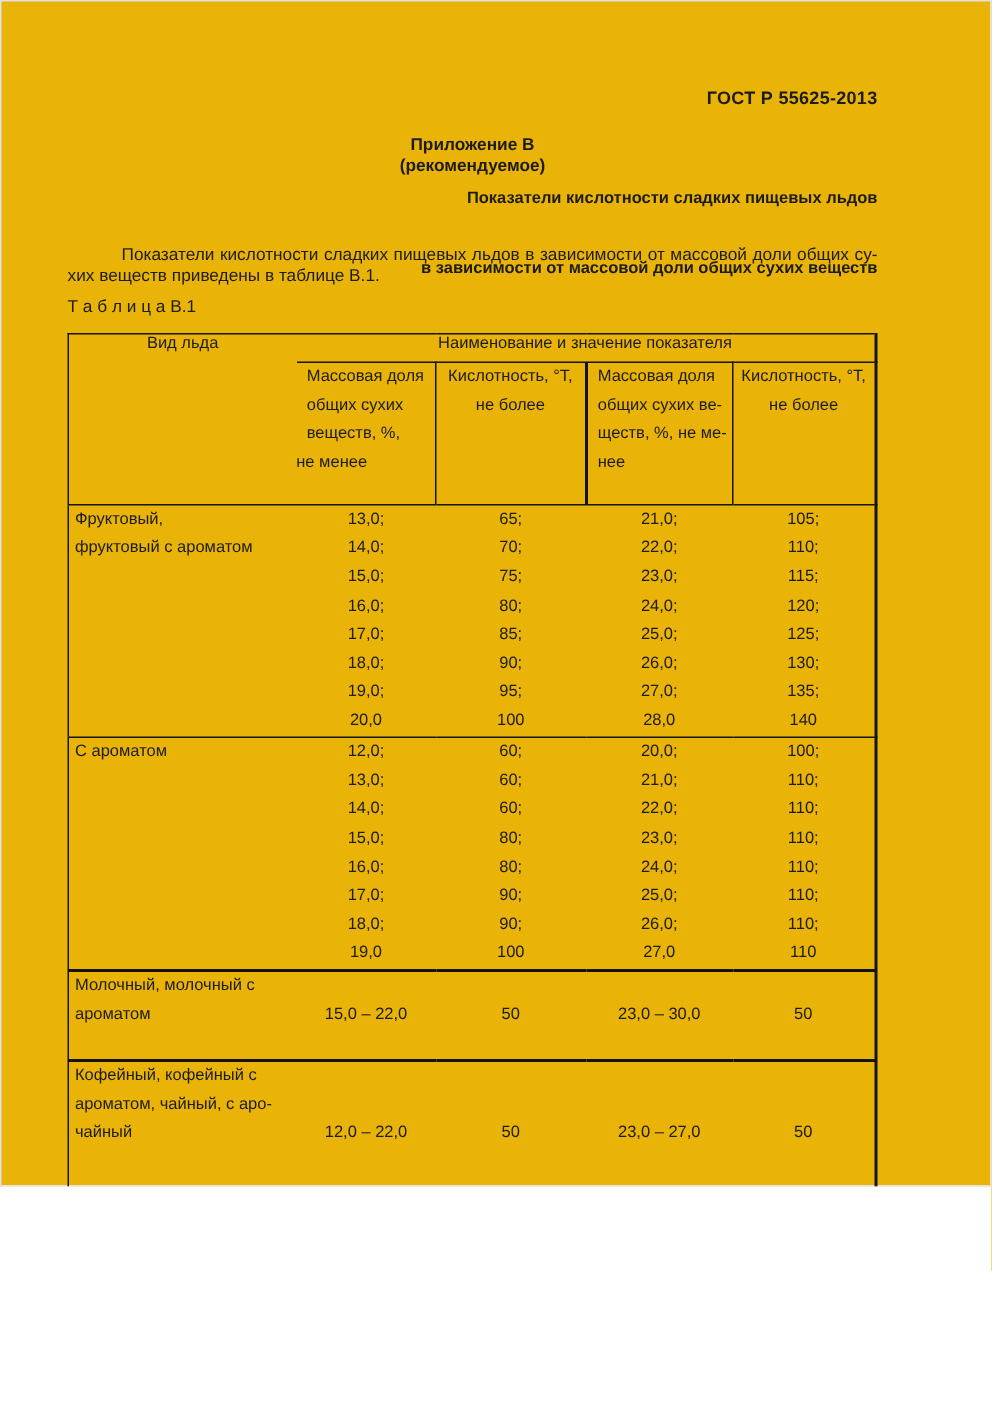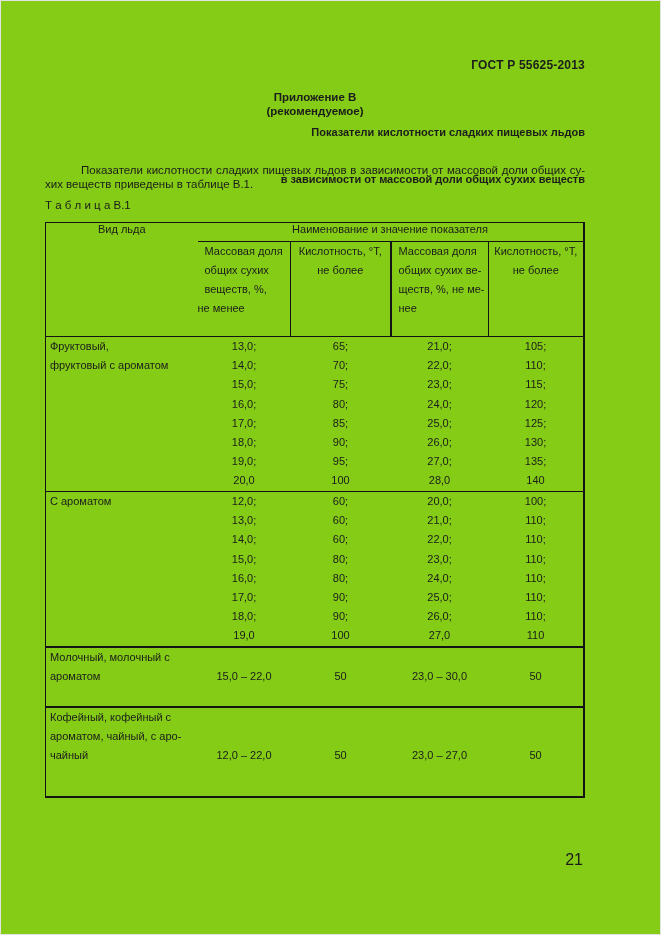--- a/index.html
+++ b/index.html
@@ -1,19 +1,19 @@
 <!DOCTYPE html>
 <html><head>
 <meta charset="utf-8">
 <style>
   html,body{margin:0;padding:0;background:#ffffff;}
   .page{
     position:relative;
-    width:661px;height:935px;
-    background:#84cc16;
+    width:661px;height:791px;
+    background:#eab308;
     font-family:"Liberation Sans",sans-serif;
     color:#1c1c1c;
     box-shadow:inset 0 0 0 1px #e2e2e2;
     overflow:hidden;
   }
   .gost-num{
     position:absolute;top:58px;right:76px;
     font-size:12px;font-weight:bold;letter-spacing:.2px;
   }
   .content{position:absolute;left:45px;top:0;width:540px;}

